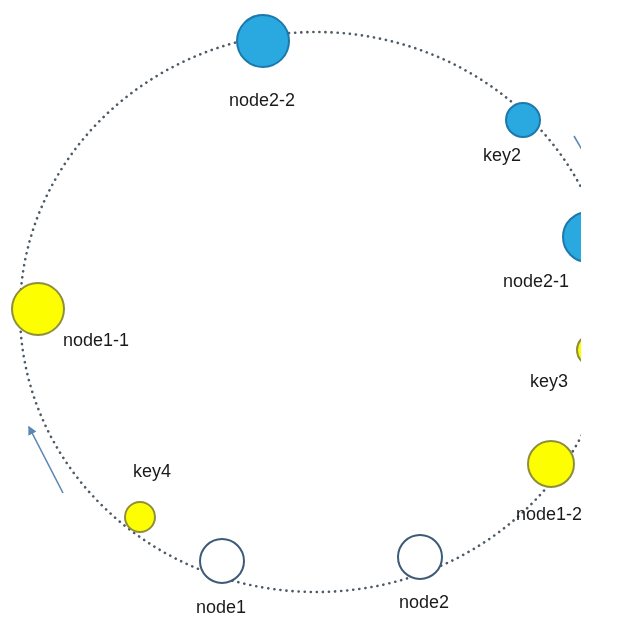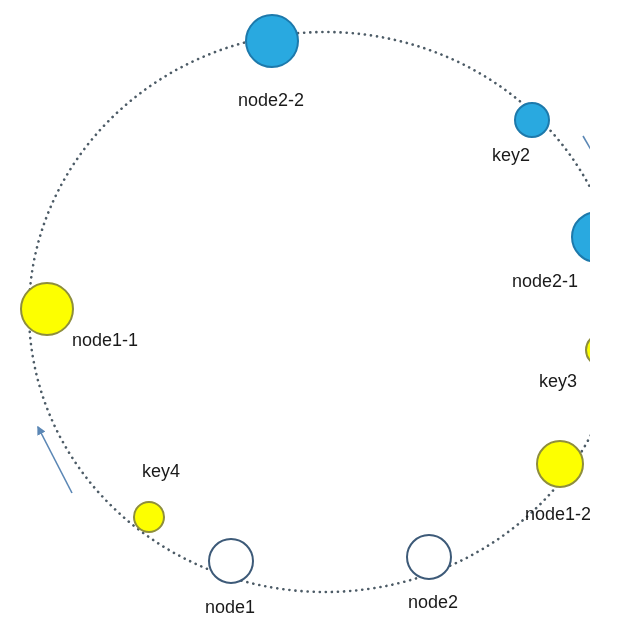--- a/index.html
+++ b/index.html
@@ -6,21 +6,20 @@
     margin: 0;
     padding: 0;
     background: #ffffff;
   }
   .canvas {
     position: relative;
     width: 581px;
     height: 631px;
     background: #ffffff;
     overflow: hidden;
-    padding-left: 9px;
   }
   svg {
     display: block;
   }
   .node-label {
     font-family: "Liberation Sans", sans-serif;
     font-size: 18px;
     font-weight: 400;
   }
 </style>

